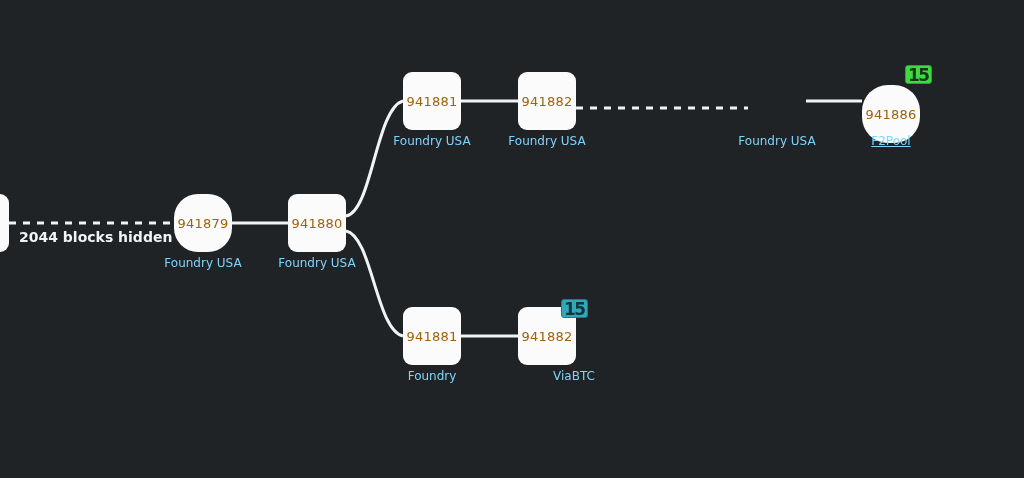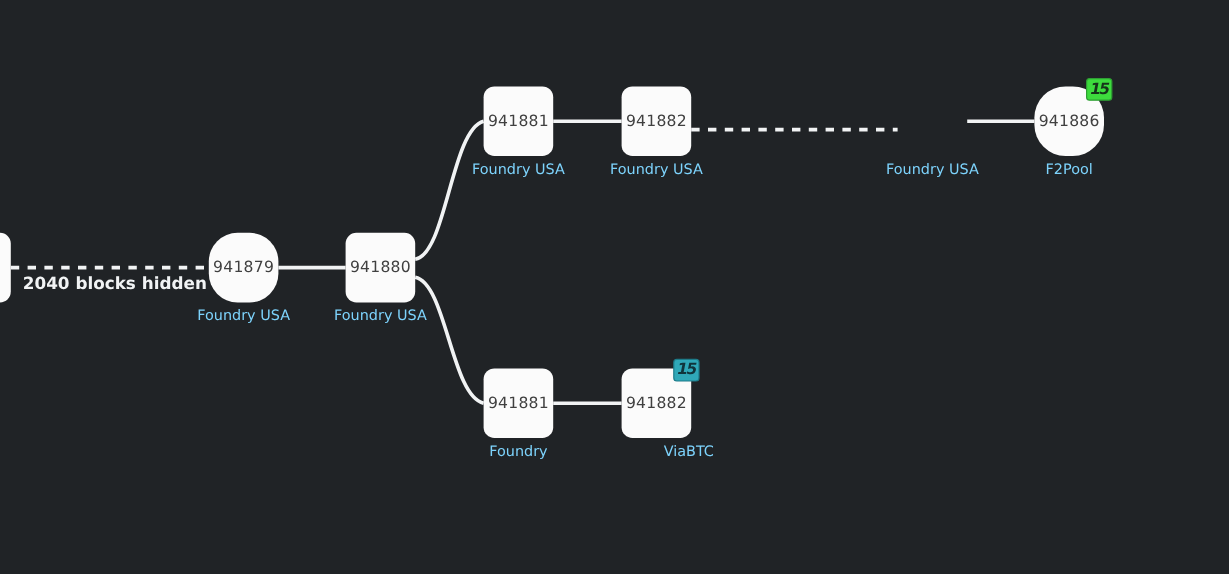--- a/index.html
+++ b/index.html
@@ -39,21 +39,21 @@
   .node-height {
     position: absolute;
     left: 0;
     top: 0;
     width: 58px;
     height: 58px;
     display: flex;
     align-items: center;
     justify-content: center;
     font-size: 13px;
-    color: #404040;
+    color: #a16207;
     letter-spacing: 0.2px;
     white-space: nowrap;
   }
   .node-pool {
     position: absolute;
     top: 62px;
     left: 50%;
     transform: translateX(-50%);
     font-size: 12px;
     color: #7dd3fc;
@@ -71,26 +71,25 @@
   }
   .badge {
     position: absolute;
     min-width: 22px;
     height: 19px;
     padding: 0 2px;
     box-sizing: border-box;
     display: flex;
     align-items: center;
     justify-content: center;
-    font-size: 13px;
+    font-size: 17px;
     font-weight: bold;
     border-radius: 3px;
     z-index: 6;
     letter-spacing: -1.5px;
-    font-style: italic;
   }
   .badge-green {
     background: #3ddc3d;
     color: #16351a;
     border: 1px solid #2f9e34;
   }
   .badge-teal {
     background: #2fa8b8;
     color: #10343b;
     border: 1px solid #1d7b89;
@@ -145,34 +144,34 @@
   </div>
   <div class="node-pool" style="left:432px; top:134px;">Foundry USA</div>
 
   <div class="node" style="left:518px; top:72px;">
     <div class="node-height">941882</div>
   </div>
   <div class="node-pool" style="left:547px; top:134px;">Foundry USA</div>
 
   <div class="node-pool" style="left:777px; top:134px;">Foundry USA</div>
 
-  <div class="node" style="left:862px; top:72px;border-radius:26px;">
+  <div class="node" style="left:862px; top:85px;border-radius:26px;">
     <div class="node-height">941886</div>
   </div>
-  <div class="node-pool" style="left:891px; top:134px;">F2Pool</div>
+  <div class="node-pool" style="left:891px; top:134px;text-decoration:underline;">F2Pool</div>
 
   <div class="badge badge-green" style="left:905px; top:65px;">15</div>
 
   <div class="node" style="left:403px; top:307px;">
     <div class="node-height">941881</div>
   </div>
   <div class="node-pool" style="left:432px; top:369px;">Foundry</div>
 
   <div class="node" style="left:518px; top:307px;">
     <div class="node-height">941882</div>
   </div>
   <div class="node-pool" style="left:574px; top:369px;">ViaBTC</div>
 
   <div class="badge badge-teal" style="left:561px; top:299px;">15</div>
 
-  <div class="hidden-label" style="left:19px; top:229px;">2040 blocks hidden</div>
+  <div class="hidden-label" style="left:19px; top:229px;">2044 blocks hidden</div>
 
 </div>
 
 </body></html>

